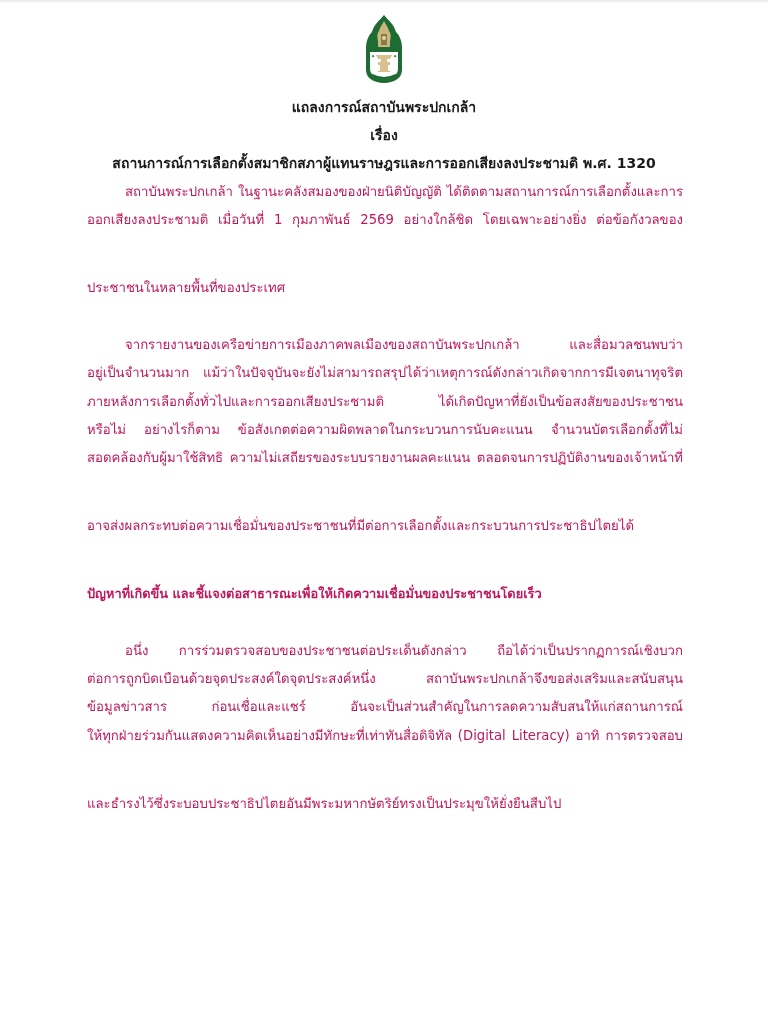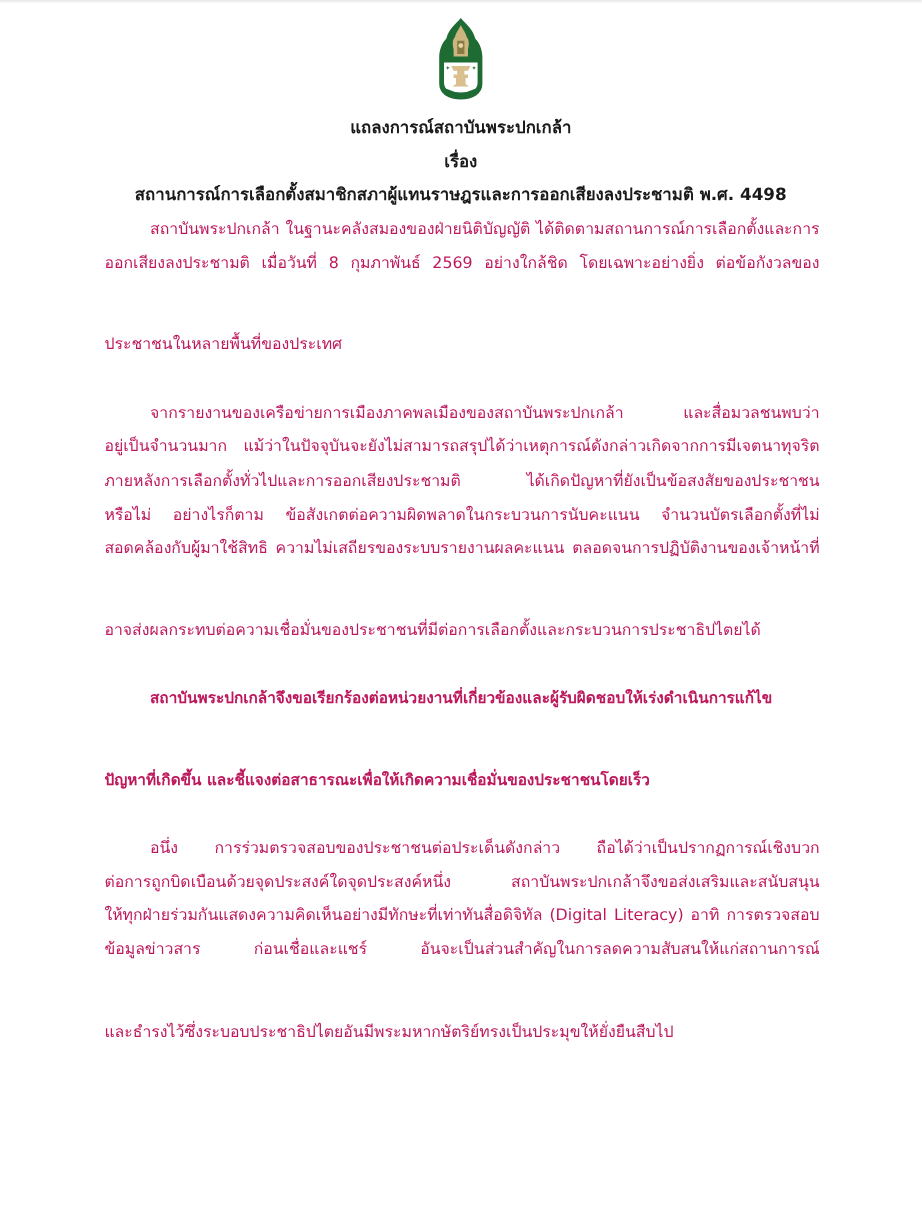--- a/index.html
+++ b/index.html
@@ -91,46 +91,45 @@
     <text x="7" y="44" font-size="5" fill="#1e6b34" font-family="DejaVu Sans, sans-serif">✦</text>
     <text x="29" y="44" font-size="5" fill="#1e6b34" font-family="DejaVu Sans, sans-serif">✦</text>
 
     <path d="M8 61 Q20 67 32 61" stroke="#1e6b34" stroke-width="2" fill="none"></path>
   </svg>
 </div>
 
 <div class="header">
   <div>แถลงการณ์สถาบันพระปกเกล้า</div>
   <div>เรื่อง</div>
-  <div>สถานการณ์การเลือกตั้งสมาชิกสภาผู้แทนราษฎรและการออกเสียงลงประชามติ พ.ศ. 4498</div>
+  <div>สถานการณ์การเลือกตั้งสมาชิกสภาผู้แทนราษฎรและการออกเสียงลงประชามติ พ.ศ. 1320</div>
 </div>
 
 <div class="body-text">
 
   <div class="para">
     <span class="line indent">สถาบันพระปกเกล้า ในฐานะคลังสมองของฝ่ายนิติบัญญัติ ได้ติดตามสถานการณ์การเลือกตั้งและการ</span>
-    <span class="line">ออกเสียงลงประชามติ เมื่อวันที่ 8 กุมภาพันธ์ 2569 อย่างใกล้ชิด โดยเฉพาะอย่างยิ่ง ต่อข้อกังวลของ</span>
+    <span class="line">ออกเสียงลงประชามติ เมื่อวันที่ 1 กุมภาพันธ์ 2569 อย่างใกล้ชิด โดยเฉพาะอย่างยิ่ง ต่อข้อกังวลของ</span>
     <span class="line last">ประชาชนในหลายพื้นที่ของประเทศ</span>
   </div>
 
   <div class="para">
     <span class="line indent">จากรายงานของเครือข่ายการเมืองภาคพลเมืองของสถาบันพระปกเกล้า และสื่อมวลชนพบว่า</span>
     <span class="line">อยู่เป็นจำนวนมาก แม้ว่าในปัจจุบันจะยังไม่สามารถสรุปได้ว่าเหตุการณ์ดังกล่าวเกิดจากการมีเจตนาทุจริต</span>
     <span class="line">ภายหลังการเลือกตั้งทั่วไปและการออกเสียงประชามติ ได้เกิดปัญหาที่ยังเป็นข้อสงสัยของประชาชน</span>
     <span class="line">หรือไม่ อย่างไรก็ตาม ข้อสังเกตต่อความผิดพลาดในกระบวนการนับคะแนน จำนวนบัตรเลือกตั้งที่ไม่</span>
     <span class="line">สอดคล้องกับผู้มาใช้สิทธิ ความไม่เสถียรของระบบรายงานผลคะแนน ตลอดจนการปฏิบัติงานของเจ้าหน้าที่</span>
     <span class="line last">อาจส่งผลกระทบต่อความเชื่อมั่นของประชาชนที่มีต่อการเลือกตั้งและกระบวนการประชาธิปไตยได้</span>
   </div>
 
   <div class="para bold">
-    <span class="line indent">สถาบันพระปกเกล้าจึงขอเรียกร้องต่อหน่วยงานที่เกี่ยวข้องและผู้รับผิดชอบให้เร่งดำเนินการแก้ไข</span>
     <span class="line last">ปัญหาที่เกิดขึ้น และชี้แจงต่อสาธารณะเพื่อให้เกิดความเชื่อมั่นของประชาชนโดยเร็ว</span>
   </div>
 
   <div class="para">
     <span class="line indent">อนึ่ง การร่วมตรวจสอบของประชาชนต่อประเด็นดังกล่าว ถือได้ว่าเป็นปรากฏการณ์เชิงบวก</span>
     <span class="line">ต่อการถูกบิดเบือนด้วยจุดประสงค์ใดจุดประสงค์หนึ่ง สถาบันพระปกเกล้าจึงขอส่งเสริมและสนับสนุน</span>
+    <span class="line">ข้อมูลข่าวสาร ก่อนเชื่อและแชร์ อันจะเป็นส่วนสำคัญในการลดความสับสนให้แก่สถานการณ์</span>
     <span class="line">ให้ทุกฝ่ายร่วมกันแสดงความคิดเห็นอย่างมีทักษะที่เท่าทันสื่อดิจิทัล (Digital Literacy) อาทิ การตรวจสอบ</span>
-    <span class="line">ข้อมูลข่าวสาร ก่อนเชื่อและแชร์ อันจะเป็นส่วนสำคัญในการลดความสับสนให้แก่สถานการณ์</span>
     <span class="line last">และธำรงไว้ซึ่งระบอบประชาธิปไตยอันมีพระมหากษัตริย์ทรงเป็นประมุขให้ยั่งยืนสืบไป</span>
   </div>
 
 </div>
 
 </body></html>

